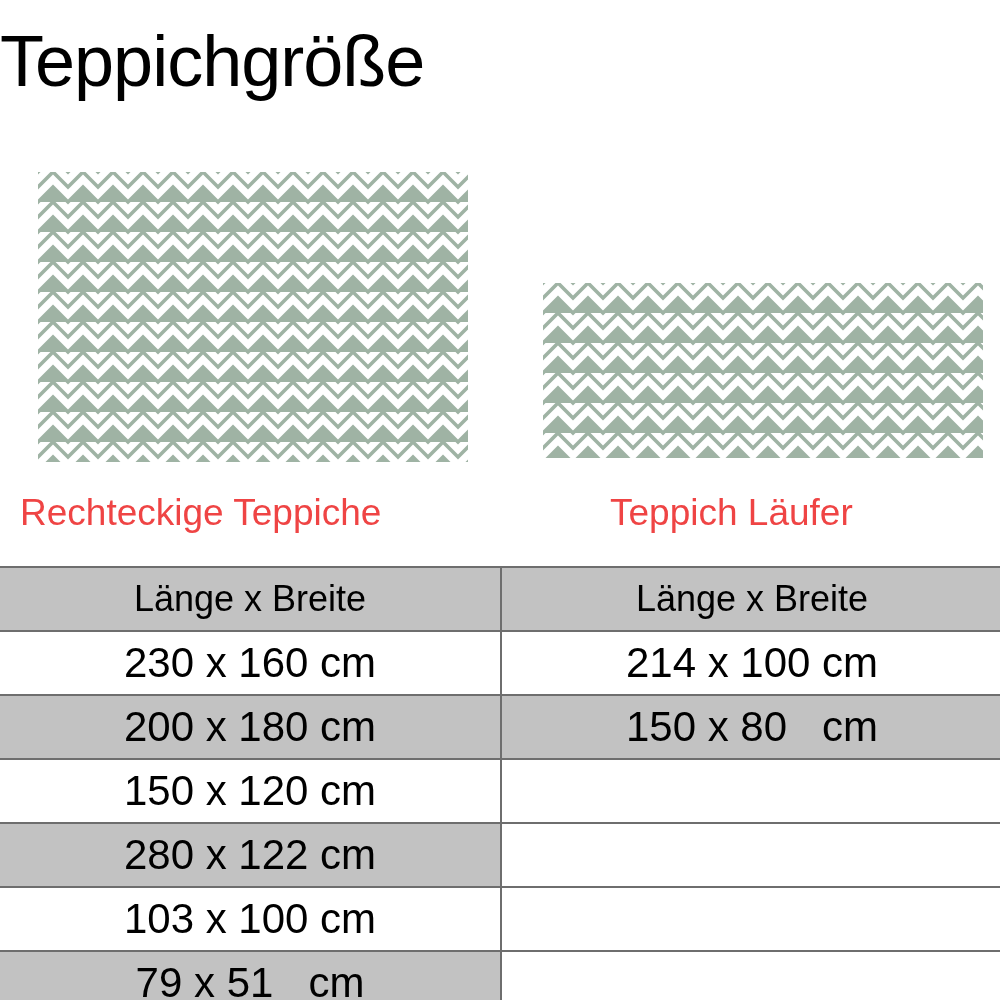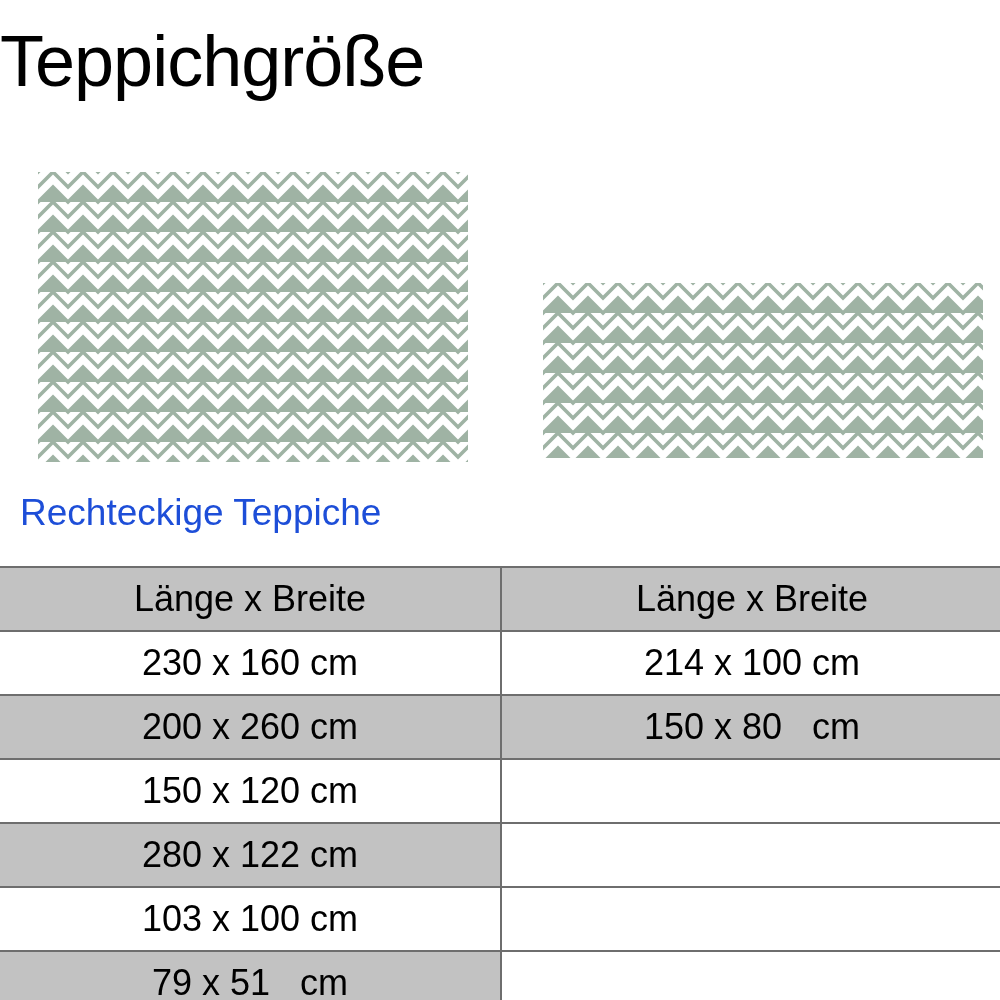--- a/index.html
+++ b/index.html
@@ -58,21 +58,21 @@
     top: 283px;
     width: 440px;
     height: 175px;
   }
 
   
   .caption {
     position: absolute;
     font-size: 37px;
     font-weight: 400;
-    color: #1d4ed8;
+    color: #ef4444;
     white-space: nowrap;
   }
   #caption-rect {
     left: 20px;
     top: 492px;
   }
   #caption-runner {
     left: 610px;
     top: 492px;
   }
@@ -84,21 +84,21 @@
     top: 566px;
     width: 1000px;
     border-collapse: collapse;
     table-layout: fixed;
   }
   .table td {
     height: 62px;
     border: 2px solid #6e6e6e;
     text-align: center;
     vertical-align: middle;
-    font-size: 36px;
+    font-size: 42px;
     font-weight: 400;
     color: #000;
     padding: 0;
     white-space: pre;
   }
   .table tr.shaded td {
     background: #c2c2c2;
   }
   .table tr.plain td {
     background: #ffffff;
@@ -143,33 +143,34 @@
           <path d="M -15 7.5 L 0 22.5 L 15 7.5 L 30 22.5 L 45 7.5" fill="none" stroke="#ffffff" stroke-width="7" stroke-linecap="butt"></path>
           <path d="M -15 -7.5 L 0 7.5 L 15 -7.5 L 30 7.5 L 45 -7.5" fill="none" stroke="#ffffff" stroke-width="7" stroke-linecap="butt"></path>
         </pattern>
       </defs>
       <rect x="0" y="0" width="440" height="175" fill="#9fb3a4"></rect>
       <rect x="0" y="0" width="440" height="175" fill="url(#chevB)"></rect>
     </svg>
   </div>
 
   <div class="caption" id="caption-rect">Rechteckige Teppiche</div>
+  <div class="caption" id="caption-runner">Teppich Läufer</div>
 
   <table class="table">
     <tbody>
       <tr class="shaded">
         <td class="col-left head">Länge x Breite</td>
         <td class="col-right head">Länge x Breite</td>
       </tr>
       <tr class="plain">
         <td class="col-left">230 x 160 cm</td>
         <td class="col-right">214 x 100 cm</td>
       </tr>
       <tr class="shaded">
-        <td class="col-left">200 x 260 cm</td>
+        <td class="col-left">200 x 180 cm</td>
         <td class="col-right">150 x 80   cm</td>
       </tr>
       <tr class="plain">
         <td class="col-left">150 x 120 cm</td>
         <td class="col-right empty"></td>
       </tr>
       <tr class="shaded">
         <td class="col-left">280 x 122 cm</td>
         <td class="col-right empty"></td>
       </tr>

